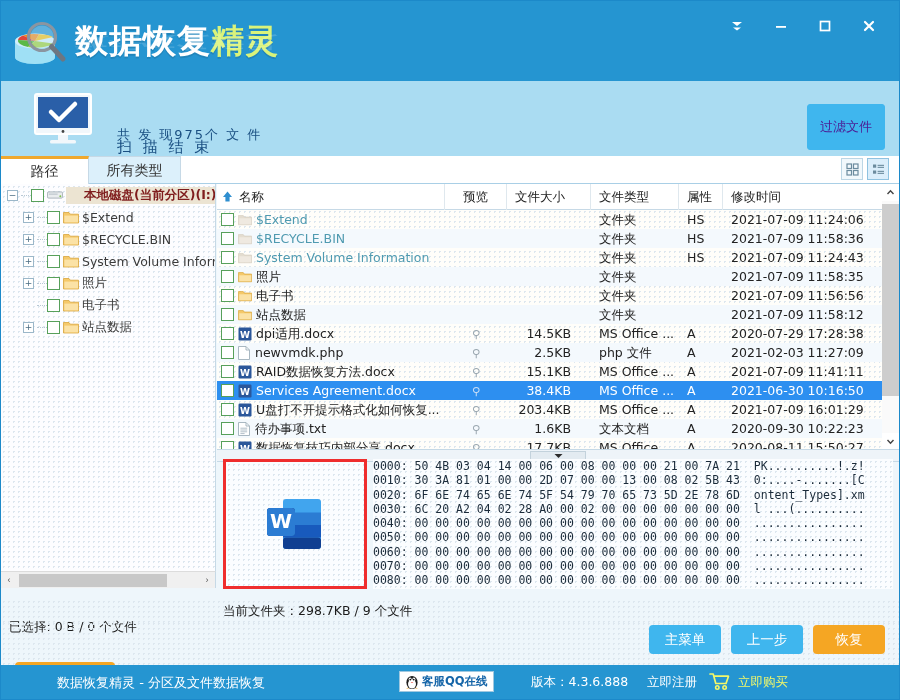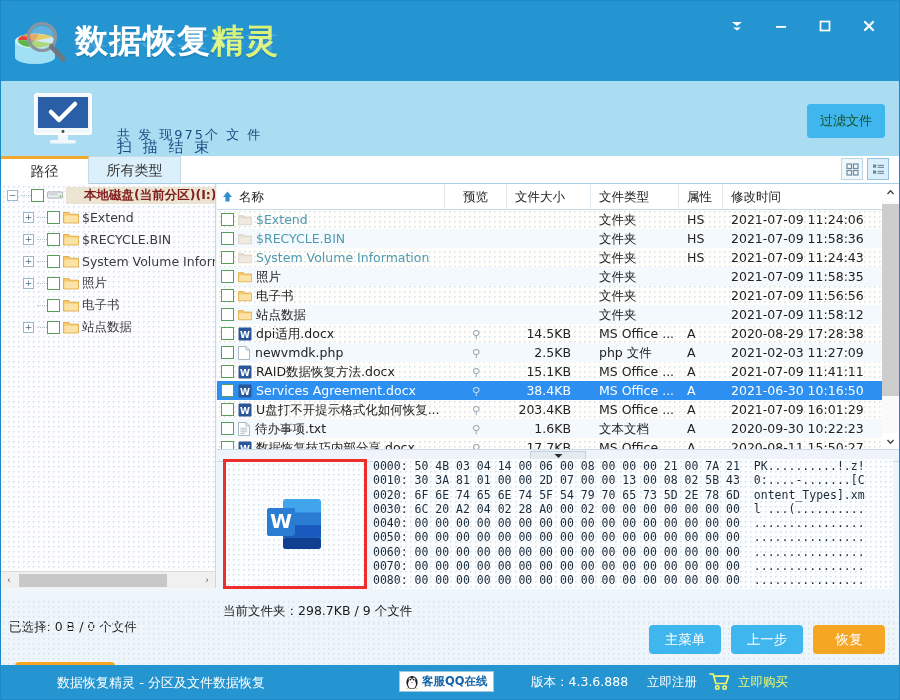--- a/index.html
+++ b/index.html
@@ -59,22 +59,22 @@
     font-family:"DejaVu Sans","Liberation Sans",sans-serif;
     margin-top:40px;
   }
   .scan-sub {
     position:absolute; left:116px; top:45px;
     font-size:13px; color:#1a4f82; letter-spacing:2px;
     font-family:"DejaVu Sans","Liberation Sans",sans-serif;
   }
   .filter-btn {
     position:absolute; right:14px; top:103px;
-    background:#3fb6ee; color:#14532d; border:1px solid #3fb6ee;
-    border-radius:3px; padding:7px 12px; font-size:13px; cursor:pointer;
+    background:#3fb6ee; color:#4c1d95; border:1px solid #3fb6ee;
+    border-radius:3px; padding:13px 12px; font-size:13px; cursor:pointer;
     font-family:Liberation Mono, monospace;
   }
 
   
   .tabs { position:absolute; left:0; top:155px; width:898px; height:28px; }
   .tab {
     position:absolute; top:0; height:28px; line-height:26px;
     font-size:14px; text-align:center; cursor:pointer;
     font-family:"DejaVu Sans","Liberation Sans",sans-serif;
     color:#333;
@@ -540,21 +540,21 @@
             <svg width="14" height="14" viewBox="0 0 14 14" style="margin-right:4px;flex:none">
               <rect x="0.5" y="0.5" width="13" height="13" rx="1.2" fill="#2b579a"></rect>
               <text x="7" y="10.6" font-family="DejaVu Sans, sans-serif" font-size="9" font-weight="bold" fill="#fff" text-anchor="middle">W</text>
             </svg>
             <span class="fname">dpi适用.docx</span>
           </div>
           <div class="cell c-prev"><span class="mag">⚲</span></div>
           <div class="cell c-size">14.5KB</div>
           <div class="cell c-type">MS Office ...</div>
           <div class="cell c-attr">A</div>
-          <div class="cell c-time">2020-08-29 17:28:38</div>
+          <div class="cell c-time">2020-07-29 17:28:38</div>
         </div>
         <div class="lv-row">
           <div class="cell c-name">
             <span class="cbox2"></span>
             <svg width="12" height="14" viewBox="0 0 12 14" style="margin-right:5px;flex:none">
               <path d="M0.5 0.5 L8 0.5 L11.5 4 L11.5 13.5 L0.5 13.5 Z" fill="#ffffff" stroke="#9fb0bb" stroke-width="0.9"></path>
               <path d="M8 0.7 L8 4 L11.3 4" fill="none" stroke="#9fb0bb" stroke-width="0.9"></path>
             </svg>
             <span class="fname">newvmdk.php</span>
           </div>

